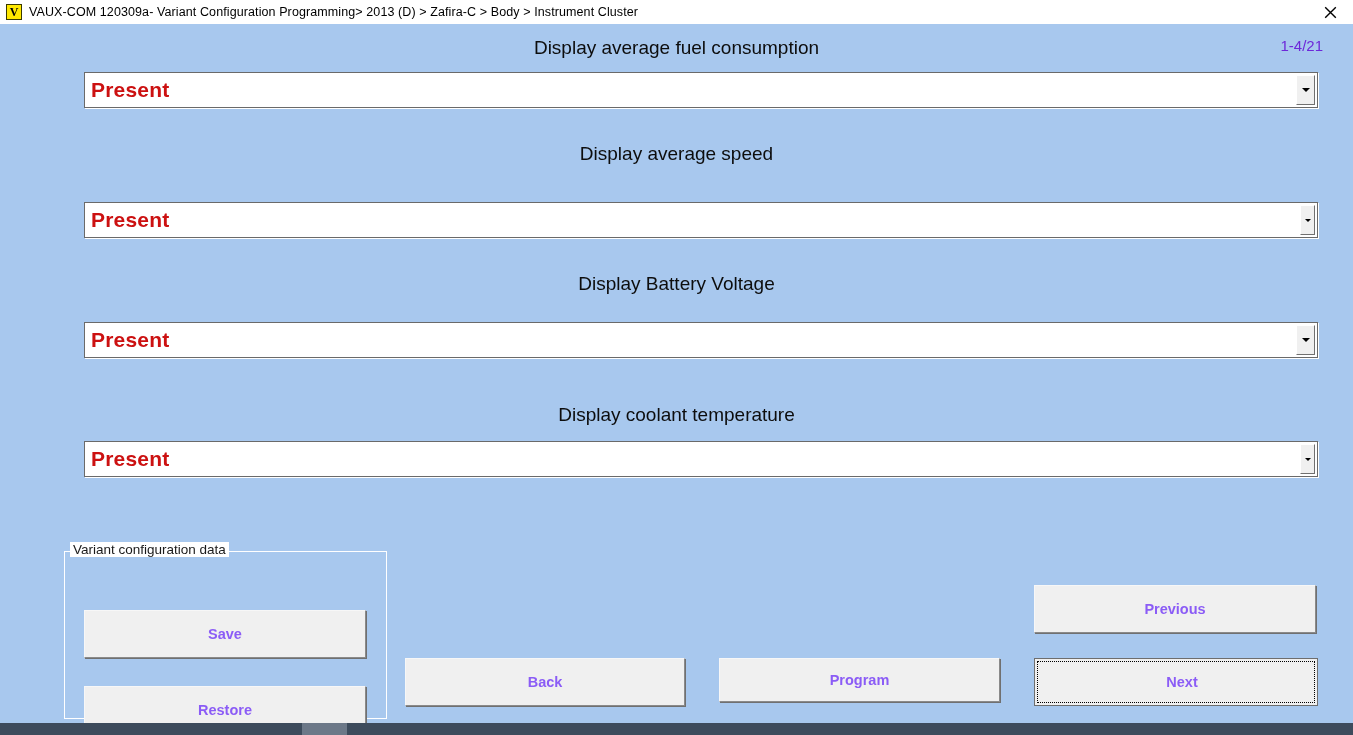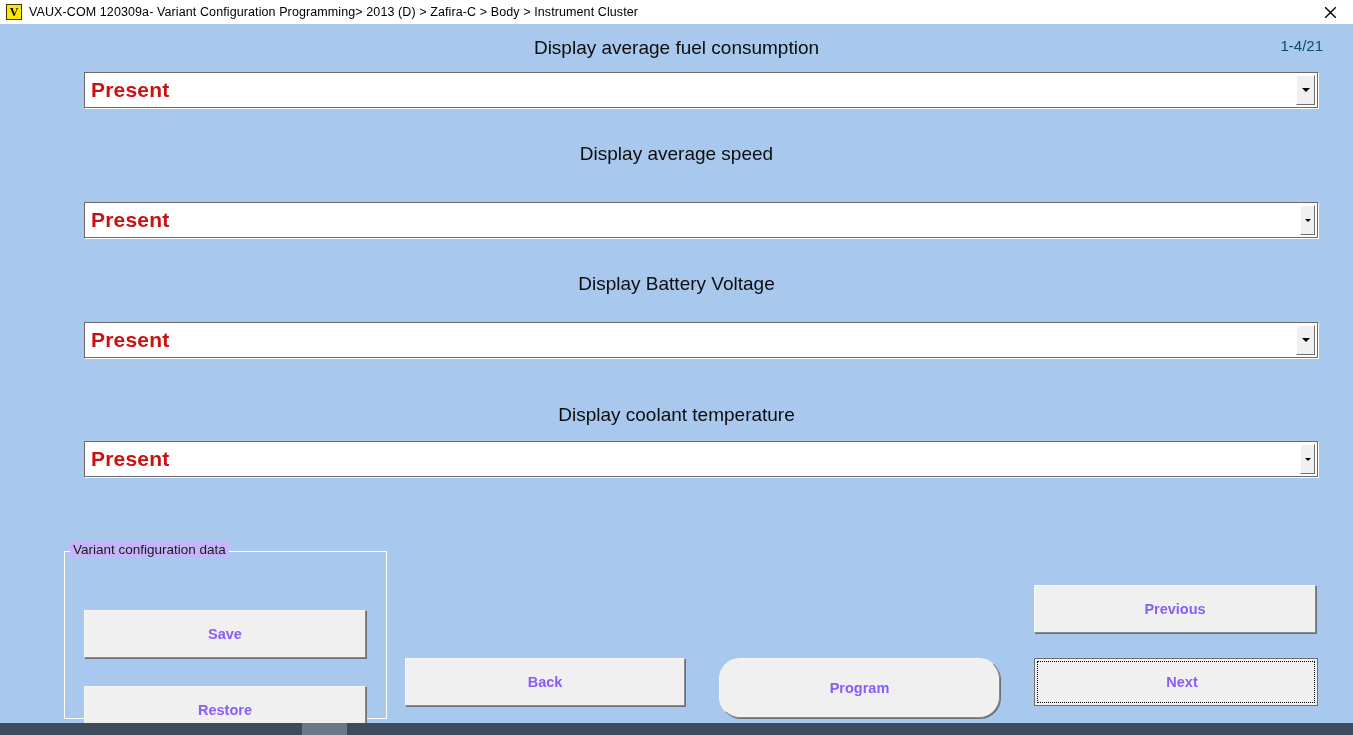--- a/index.html
+++ b/index.html
@@ -75,21 +75,21 @@
     font-size: 19px;
     color: #0d0d0d;
     white-space: nowrap;
   }
 
   #page-counter {
     position: absolute;
     right: 30px;
     top: 13px;
     font-size: 15px;
-    color: #0c4a6e;
+    color: #6d28d9;
   }
 
   
   .combo {
     position: absolute;
     left: 84px;
     width: 1234px;
     height: 36px;
     background: #ffffff;
     border: 1px solid #6a6a6a;
@@ -143,21 +143,21 @@
     top: 527px;
     width: 323px;
     height: 168px;
     border: 1px solid #ffffff;
     box-sizing: border-box;
   }
   #groupbox-title {
     position: absolute;
     left: 5px;
     top: -10px;
-    background: #c4b5fd;
+    background: #ffffff;
     padding: 0 3px;
     font-size: 13.5px;
     color: #1a1a1a;
     white-space: nowrap;
   }
 
   
   .btn {
     position: absolute;
     background: #f0f0f0;
@@ -260,21 +260,21 @@
     </div>
   </div>
 
   <div id="groupbox">
     <div id="groupbox-title">Variant configuration data</div>
   </div>
   <div class="btn" style="left:84px; top:586px; width:282px; height:48px;">Save</div>
   <div class="btn" style="left:84px; top:662px; width:282px; height:48px;">Restore</div>
 
   <div class="btn" style="left:405px; top:634px; width:280px; height:48px;">Back</div>
-  <div class="btn" style="left:719px; top:634px; width:281px; height:60px;border-radius:21px;">Program</div>
+  <div class="btn" style="left:719px; top:634px; width:281px; height:44px;">Program</div>
   <div class="btn" style="left:1034px; top:561px; width:282px; height:48px;">Previous</div>
   <div class="btn focused" style="left:1034px; top:634px; width:284px; height:48px;padding-left:12px;">
     <span>Next</span>
     <span class="focus-ring"></span>
   </div>
 
 </div>
 
 <div id="taskbar">
   <div id="taskbar-active-item"></div>

